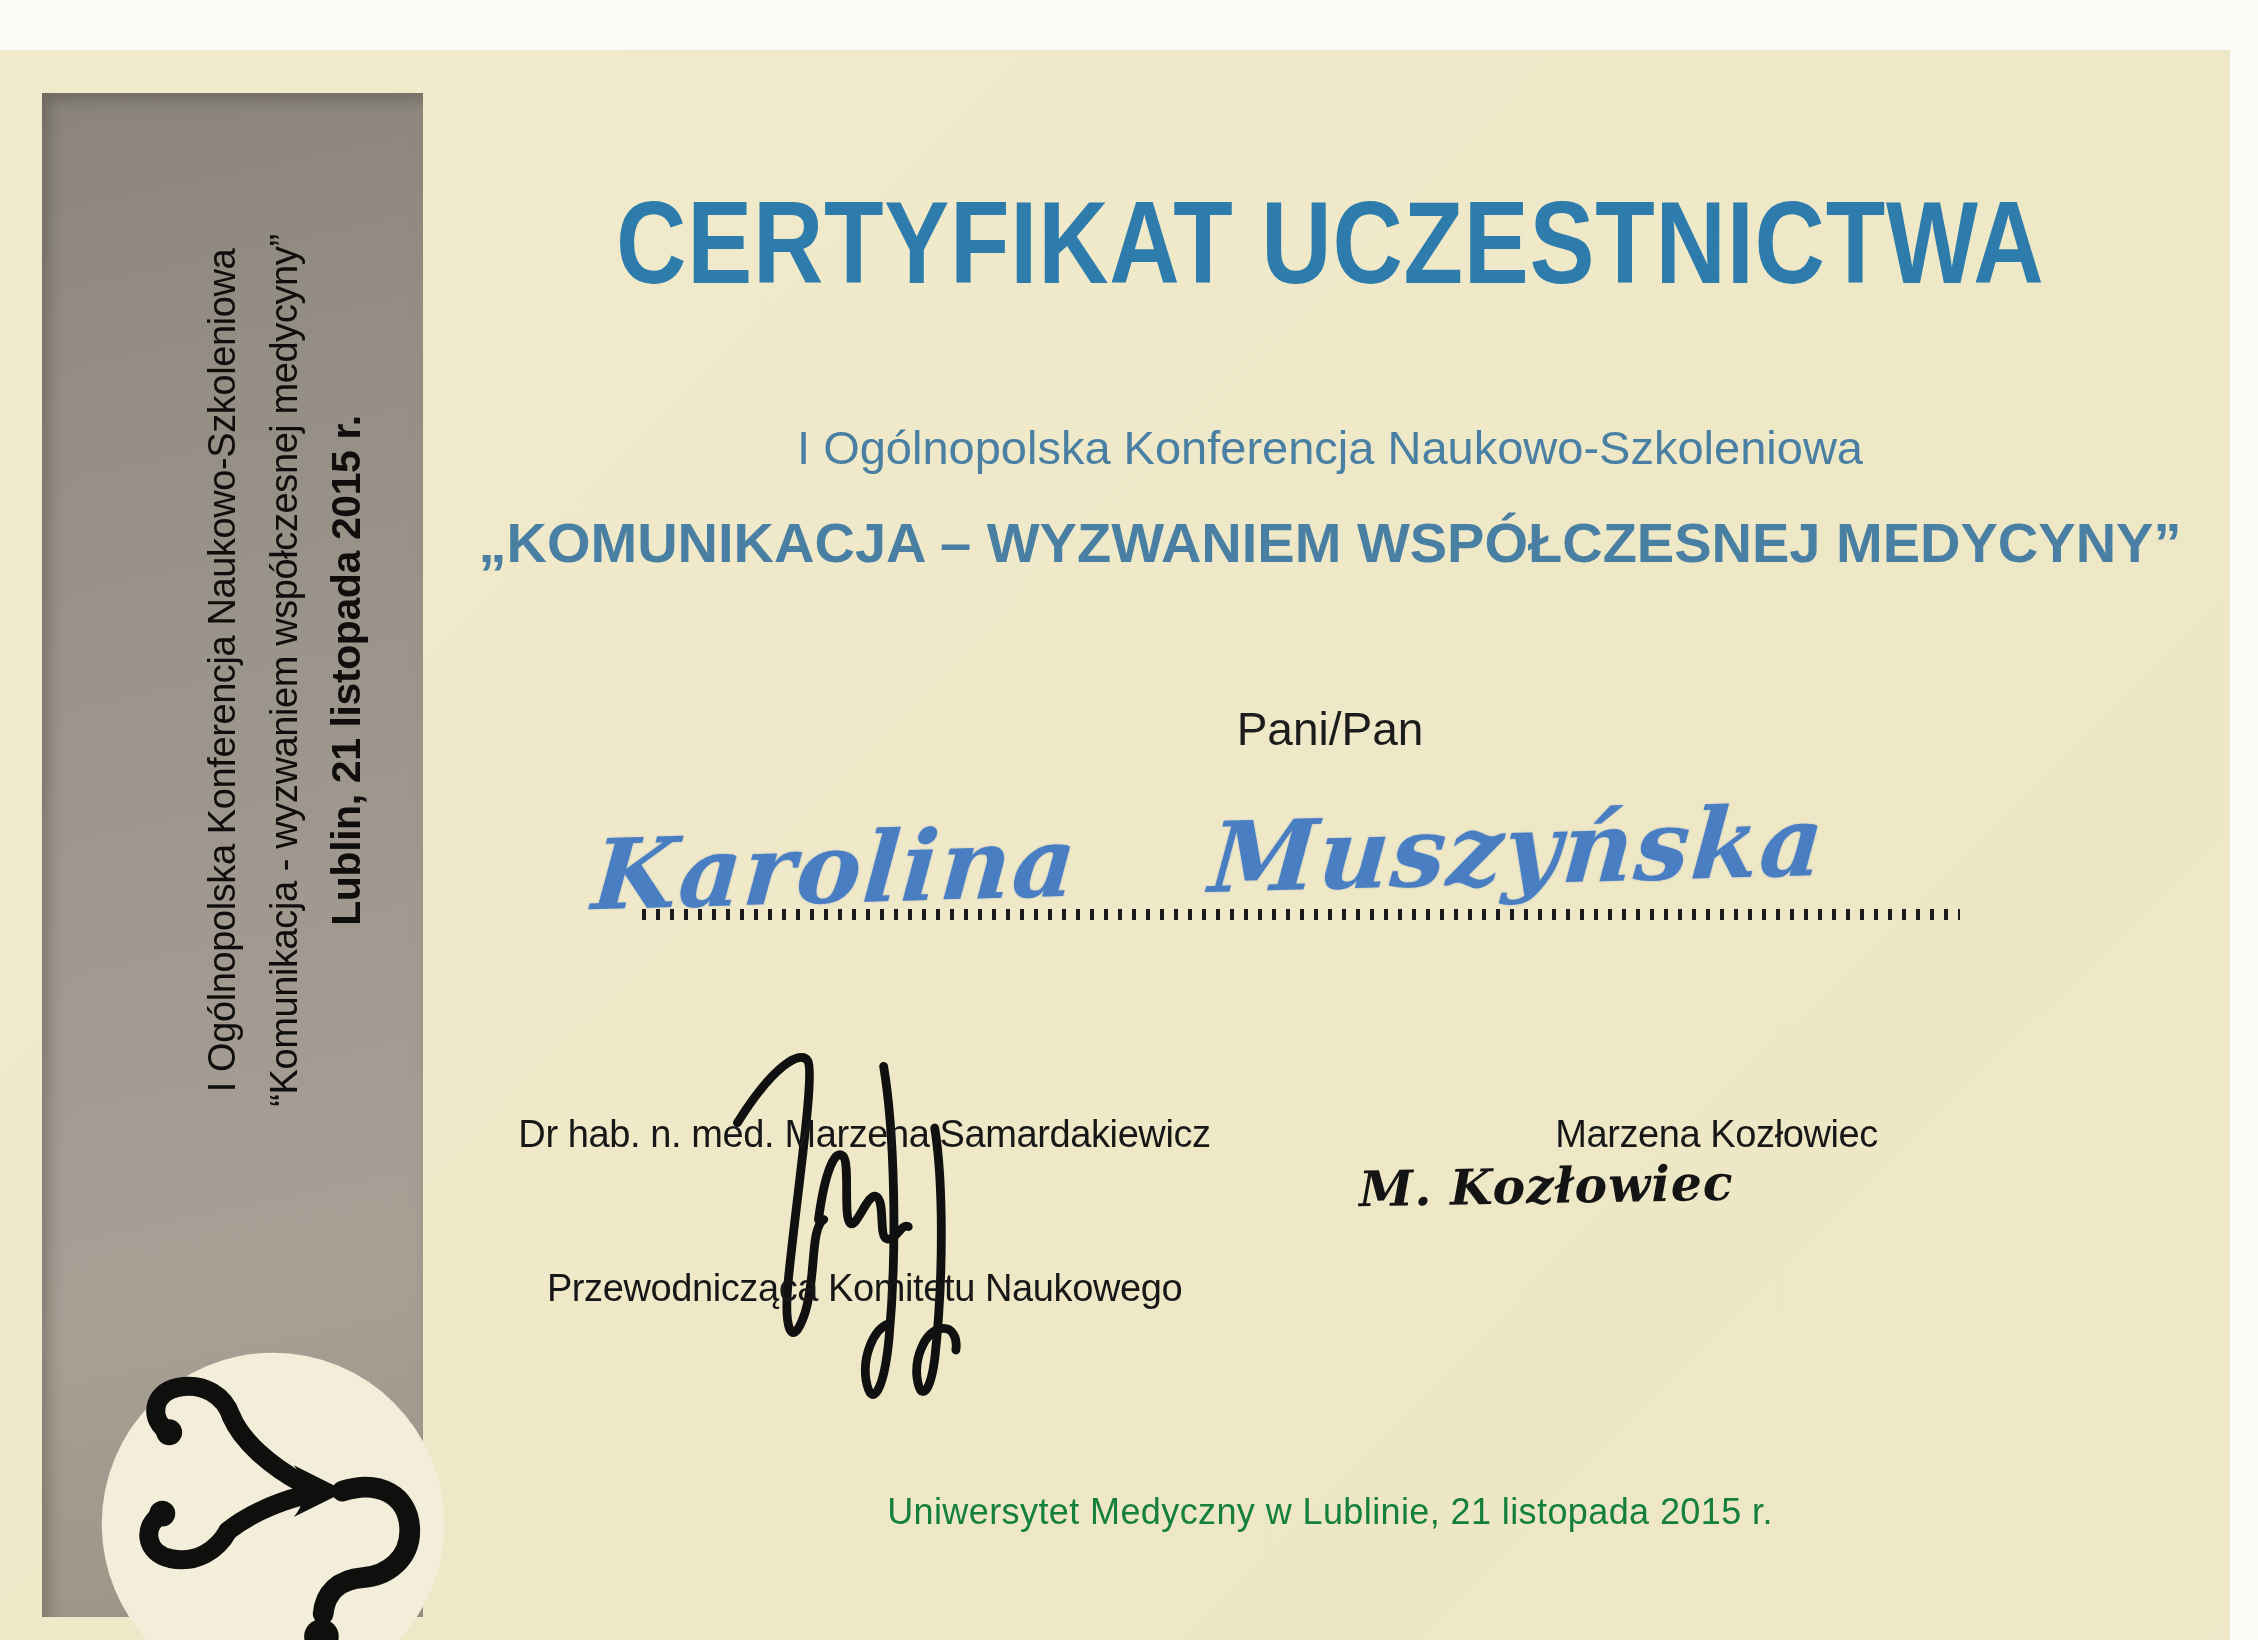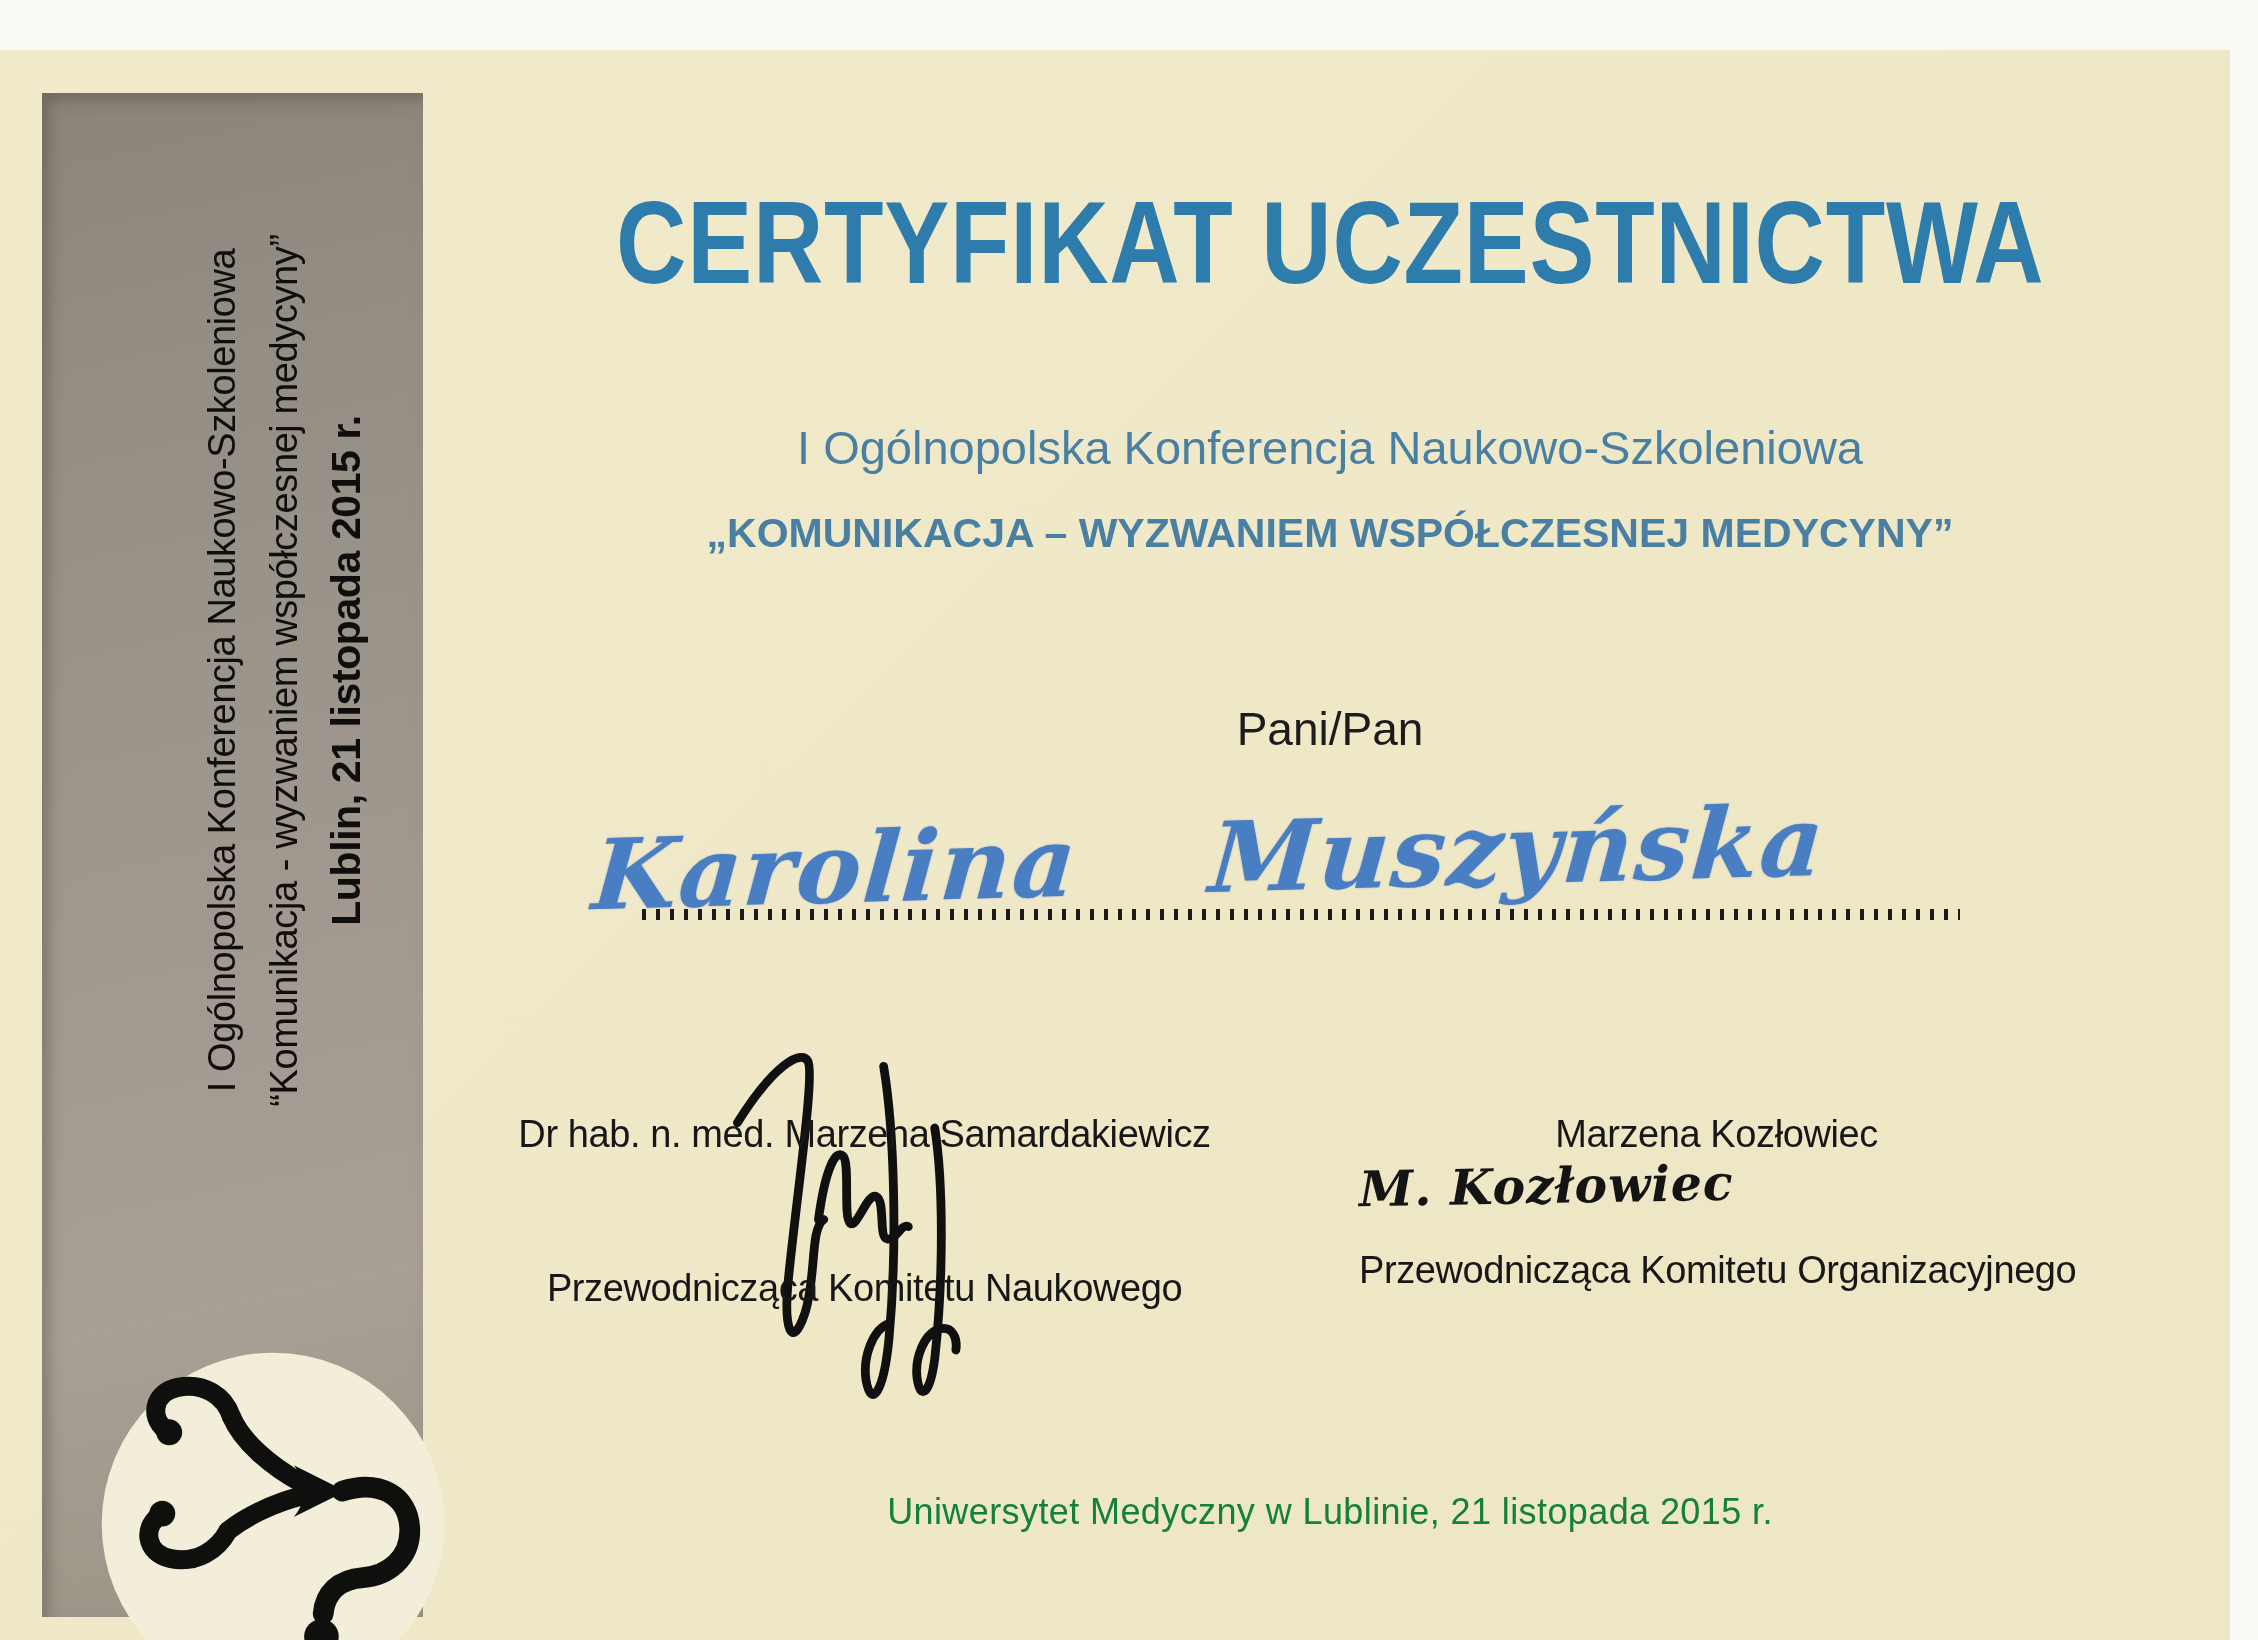--- a/index.html
+++ b/index.html
@@ -24,21 +24,21 @@
   
   .logo{position:absolute;left:58px;top:1258px;width:346px;height:346px;}
 
   
   .center-col{position:absolute;left:423px;width:1814px;text-align:center;}
   .title{top:176px;}
   .title-inner{display:inline-block;transform:scaleX(0.84);transform-origin:center;
                font-weight:700;font-size:116px;letter-spacing:0.9px;color:#2d7cac;
                white-space:nowrap;}
   .subtitle1{top:420px;font-size:47px;color:#487fa2;letter-spacing:0;}
-  .subtitle2{top:510px;font-size:41px;font-weight:700;color:#487fa2;white-space:nowrap;}
+  .subtitle2{top:510px;font-size:56px;font-weight:700;color:#487fa2;white-space:nowrap;}
   .salutation{top:702px;font-size:46px;color:#1c1c1c;}
 
   .name-wrap{position:absolute;left:459px;top:801px;width:1500px;text-align:center;}
   .name{display:inline-block;font-family:"DejaVu Serif", serif;font-style:italic;
         font-size:97px;font-weight:700;color:#4a7ec2;
         transform:rotate(-1.6deg) skewX(-6deg);letter-spacing:1.8px;word-spacing:97px;
         text-shadow:0 0 1.8px rgba(74,126,194,.55);white-space:nowrap;}
 
   .dotted{position:absolute;left:642px;top:909px;width:1318px;height:10.6px;
           background:repeating-linear-gradient(90deg,#1b1b1b 0 4.4px,transparent 4.4px 14px);}
@@ -128,17 +128,16 @@
     <span class="sig-name">Dr hab. n. med. Marzena Samardakiewicz</span>
   </div>
   <div class="sig-role role-left">Przewodnicząca Komitetu Naukowego</div>
 
   <div class="sig-block sig-right">
     <span class="sig-name">Marzena Kozłowiec</span>
   </div>
   <div class="hand-sig">
     <span class="hand-sig-inner">M. Kozłowiec</span>
   </div>
-  <div class="sig-role role-right">Przewodnicząca Komitetu Organizacyjnego</div>
 
   <div class="center-col footer">Uniwersytet Medyczny w Lublinie, 21 listopada 2015 r.</div>
 </div>
 
 
 </body></html>

